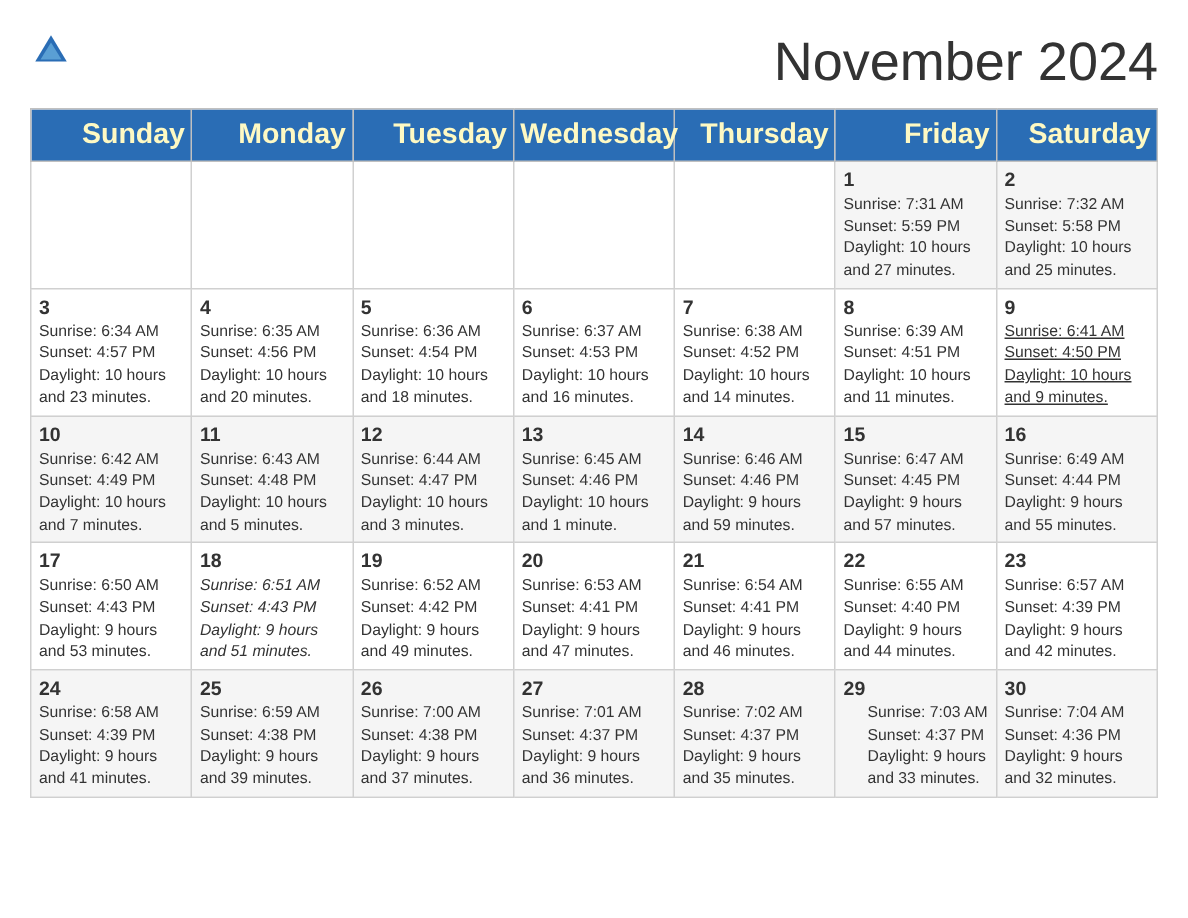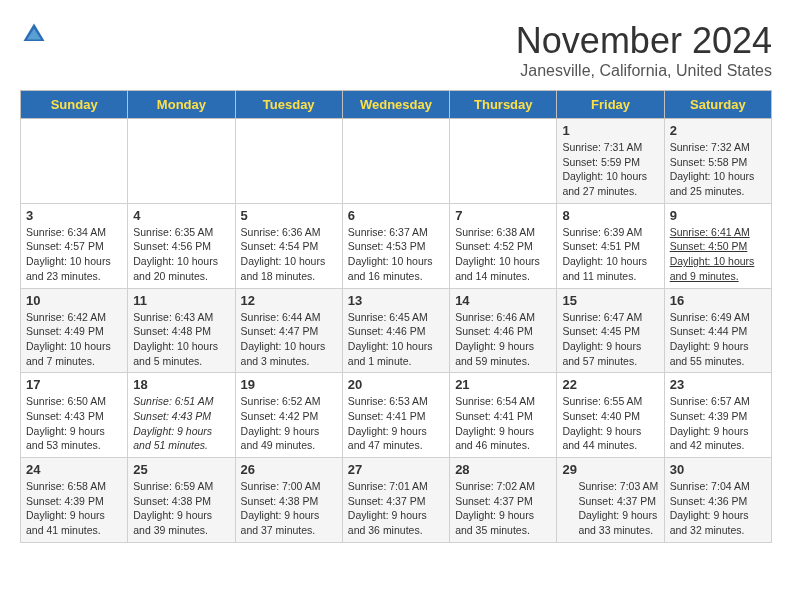--- a/index.html
+++ b/index.html
@@ -44,25 +44,25 @@
       font-size: 16px;
       color: #555;
     }
     table {
       width: 100%;
       border-collapse: collapse;
       table-layout: fixed;
     }
     thead tr th {
       background-color: #2a6db5;
-      color: #fde047;
-      font-size: 13px;
+      color: #fef9c3;
+      font-size: 19px;
       font-weight: bold;
       padding: 6px 4px;
-      text-align: center;
+      text-align: right;
       border: 1px solid #c0c0c0;
     }
     tbody tr td {
       border: 1px solid #d0d0d0;
       vertical-align: top;
       padding: 4px 5px;
       font-size: 11px;
       color: #333;
       height: 80px;
       background: #fff;
@@ -89,21 +89,20 @@
 
 <div class="header">
   <div class="logo">
     <svg class="logo-icon" viewBox="0 0 40 40">
       <polygon points="20,5 35,30 5,30" fill="#2a6db5"></polygon>
       <polygon points="20,12 30,28 10,28" fill="#5a9fd4"></polygon>
     </svg>
   </div>
   <div class="title-block">
     <div class="month-title">November 2024</div>
-    <div class="location">Janesville, California, United States</div>
   </div>
 </div>
 
 <table>
   <thead>
     <tr>
         <th>Sunday</th>
         <th>Monday</th>
         <th>Tuesday</th>
         <th>Wednesday</th>

